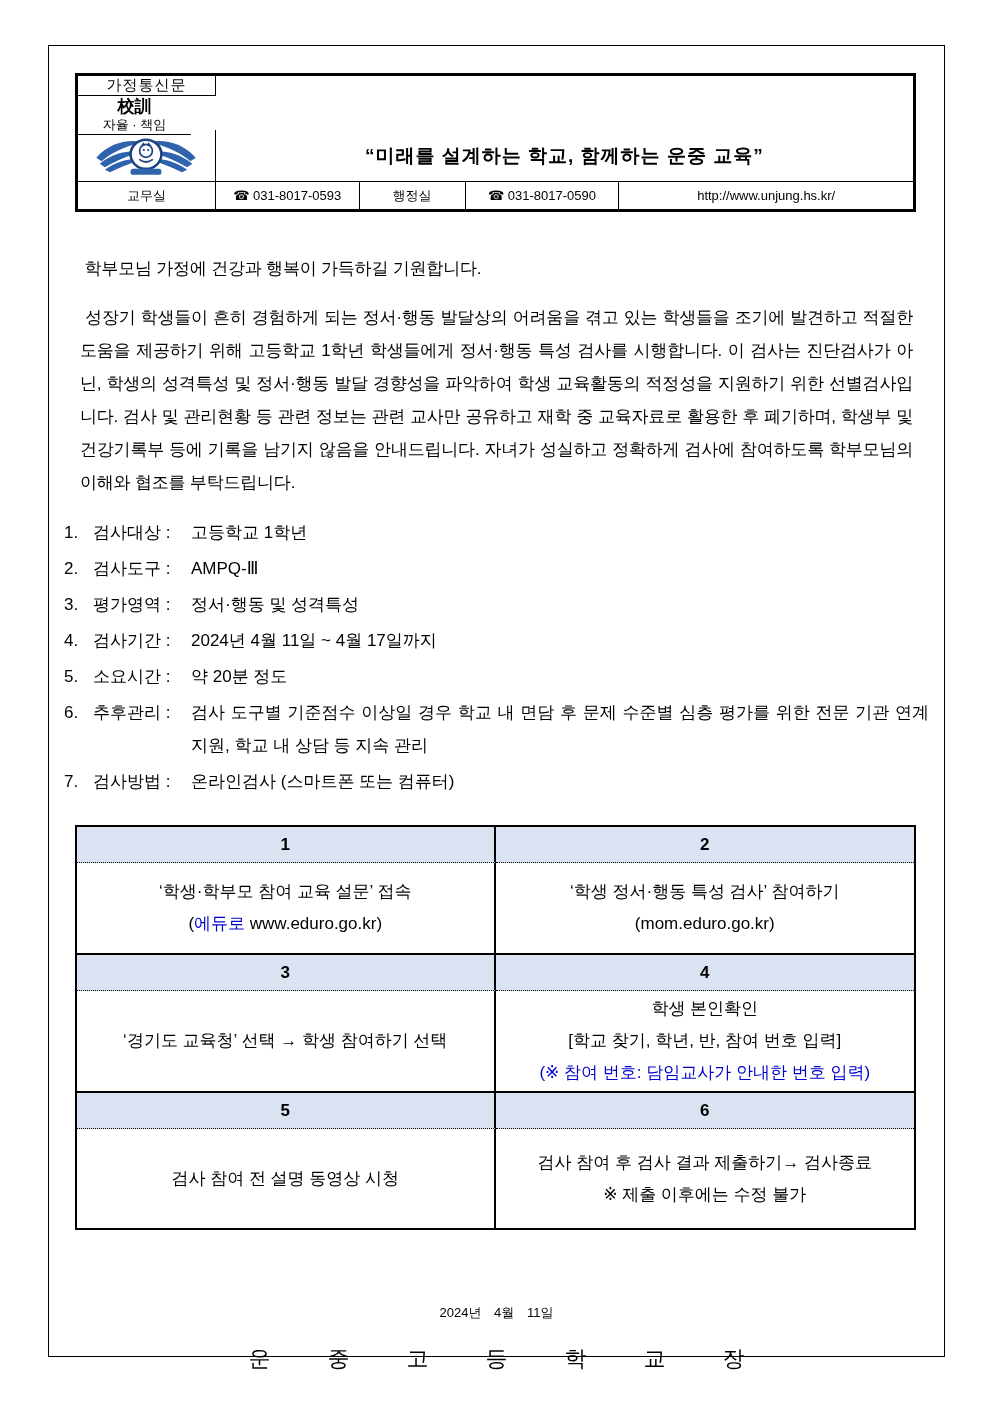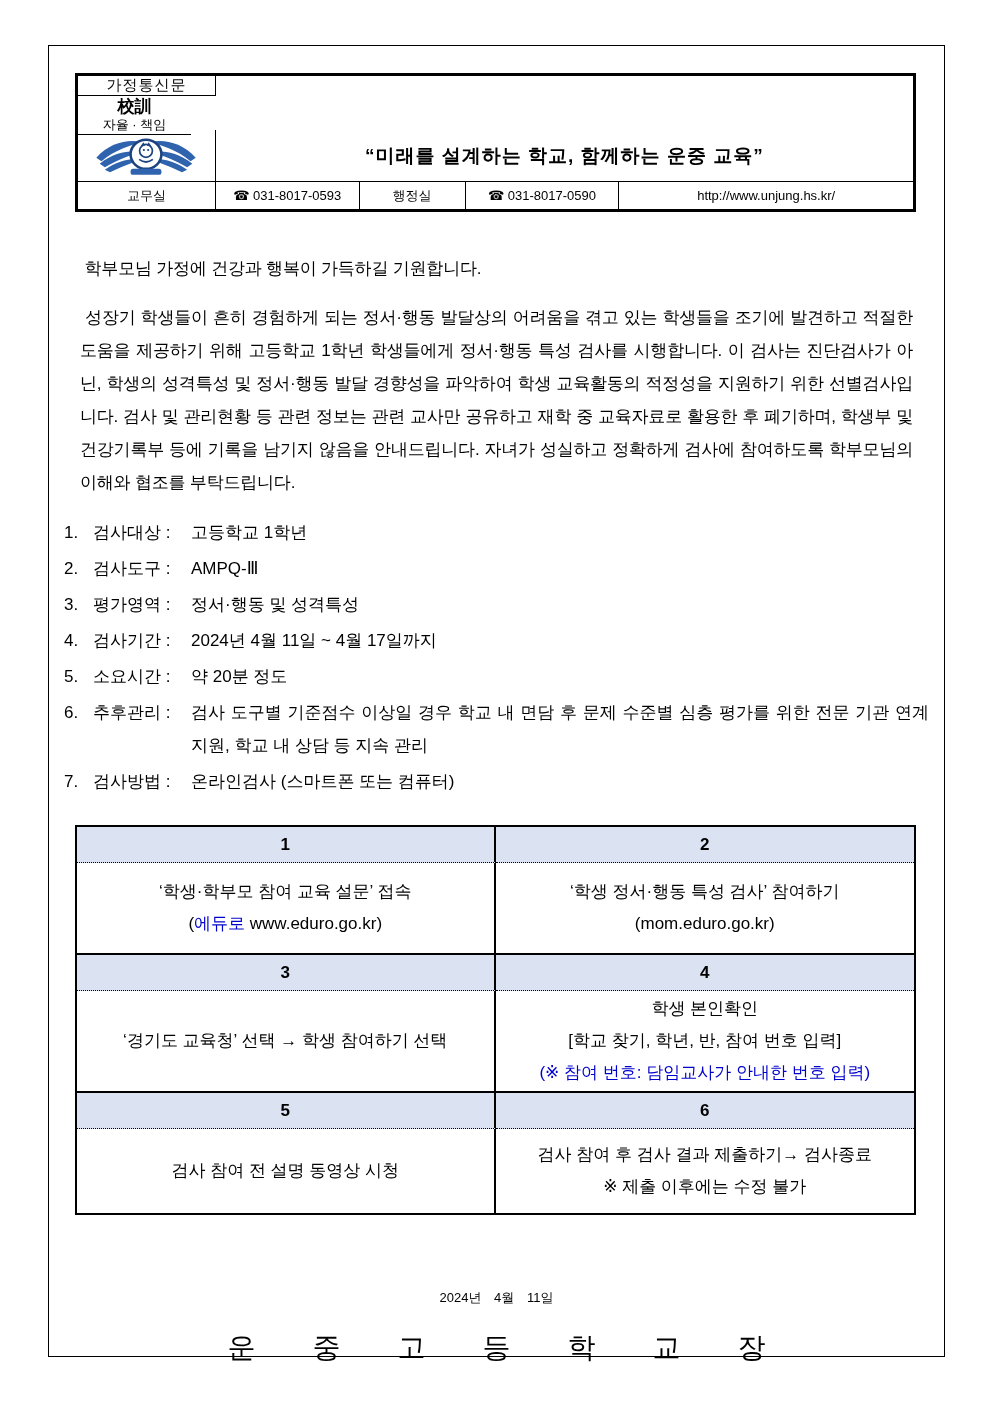--- a/index.html
+++ b/index.html
@@ -63,30 +63,30 @@
   .scell {
     width:50%; border-right:2px solid #000;
     display:flex; flex-direction:column; align-items:center; justify-content:center;
     text-align:center; font-size:17px; line-height:32px;
   }
   .scell:last-child { border-right:none; }
   .shead { height:36px; background:var(--thbg,#dbe3f3); }
   .shead .scell { font-weight:bold; font-size:17px; border-bottom:1px dotted #000; }
   .sbody1 { height:92px; border-bottom:2px solid #000000; }
   .sbody2 { height:102px; border-bottom:2px solid #000; }
-  .sbody3 { height:84px;border-radius:19px; }
+  .sbody3 { height:99px;border-radius:19px; }
   .shead + .srow .scell { border-top:none; }
   .srow.shead { border-bottom:none; }
   .accent { color:var(--accent,#0000cc); font-weight:normal; }
   .sline { display:block; }
 
   
   .date-line { margin-top:74px; text-align:center; font-size:13px; word-spacing:9px; }
   .signature {
-    margin-top:22px; text-align:center; font-size:28px;
+    margin-top:22px; text-align:center; font-size:22px;
     letter-spacing:57px; text-indent:57px; white-space:nowrap;
   }
 </style>
 </head>
 <body>
 
 <div class="sheet">
 
   <div class="htable">
     <div class="hrow r1">

